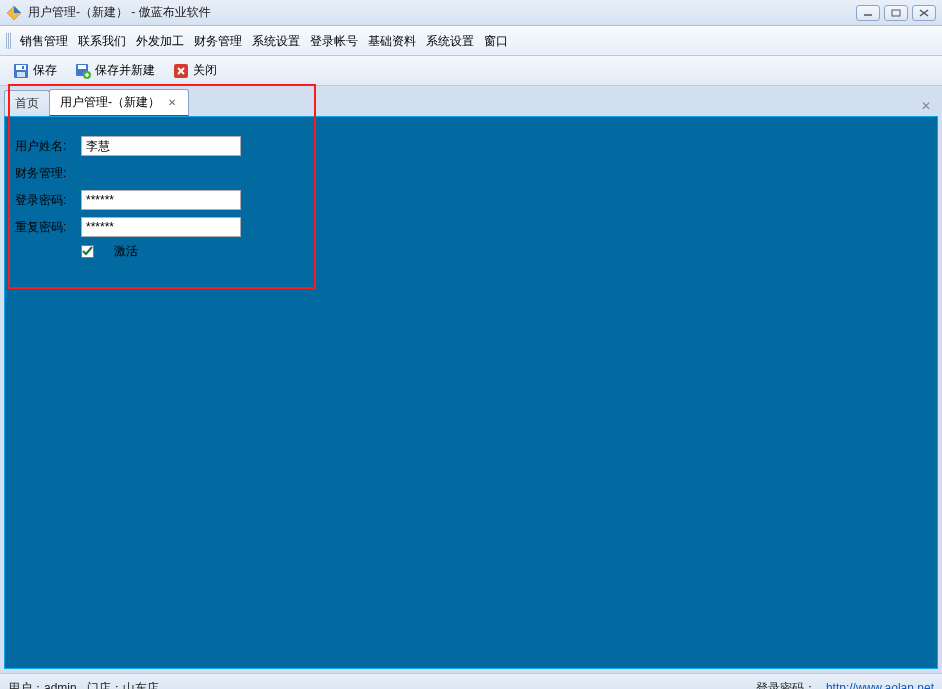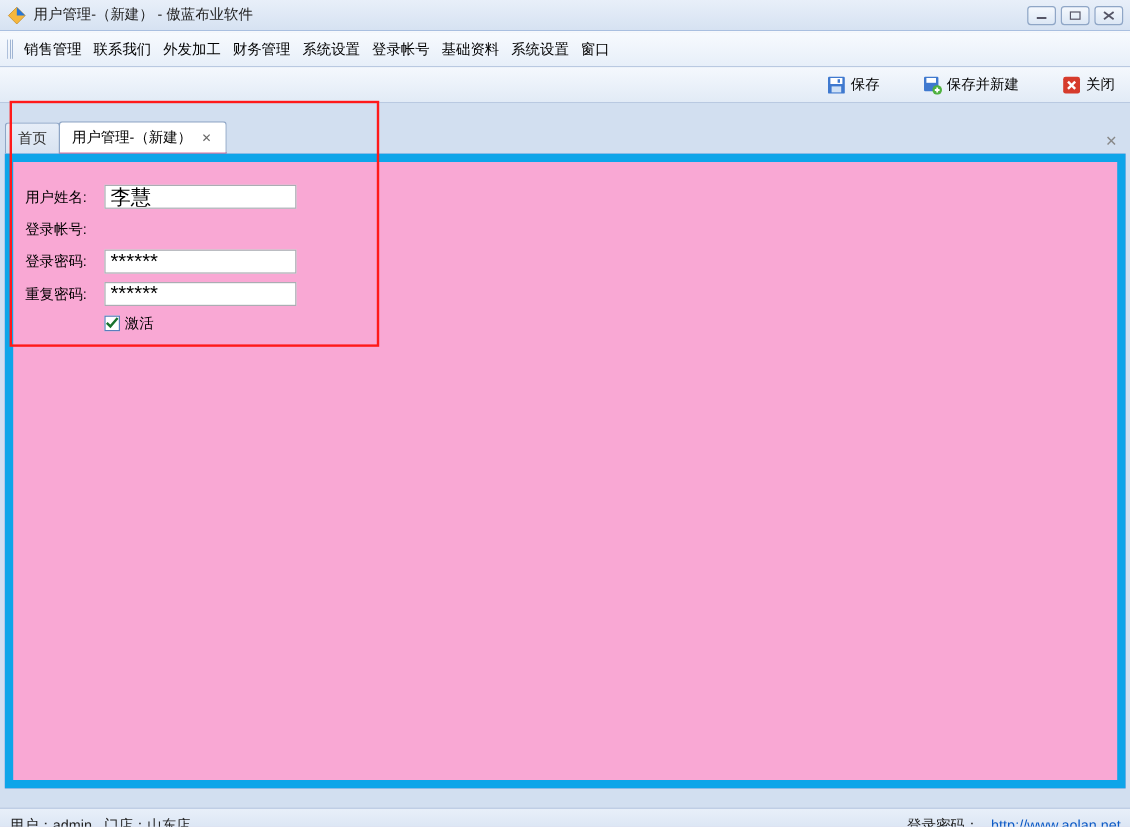--- a/index.html
+++ b/index.html
@@ -60,36 +60,35 @@
       color: #000;
     }
     
     .toolbar {
       height: 30px;
       background: linear-gradient(to bottom, #f4f8fd, #e2ebf6);
       border-bottom: 1px solid #b9c9e1;
       display: flex;
       align-items: center;
       padding: 0 8px;
-      gap: 26px;
-      justify-content: flex-end;
+      gap: 8px;
     }
     .tool-btn {
       display: flex;
       align-items: center;
       gap: 4px;
       padding: 2px 5px;
       cursor: pointer;
       border-radius: 3px;
     }
     .tool-btn .ticon { width: 16px; height: 16px; display: inline-flex; align-items:center; justify-content:center; }
     
     .workspace {
       background: #d2dff0;
-      padding: 16px 4px;
+      padding: 4px 4px;
       height: calc(689px - 26px - 24px - 30px - 22px);
       display: flex;
       flex-direction: column;
     }
     
     .tabs-row {
       height: 26px;
       display: flex;
       align-items: flex-end;
       padding-top: 4px;
@@ -123,22 +122,22 @@
     }
     .tabs-spacer { flex: 1; }
     .tabs-close-all {
       width: 16px; height: 16px;
       display:flex; align-items:center; justify-content:center;
       color:#888; cursor:pointer; margin-right:4px; margin-bottom:2px;
     }
     
     .content-panel {
       flex: 1;
-      background: #f9a8d4;
-      border: 7px solid #0ea5e9;
+      background: #0369a1;
+      border: 1px solid #0ea5e9;
       border-top-left-radius: 0;
       position: relative;
       overflow: hidden;
     }
     
     .form-area {
       padding: 18px 10px;
       width: 300px;
     }
     .form-row {
@@ -151,21 +150,21 @@
       width: 66px;
       text-align: left;
       color: #000;
       font-size: 12px;
     }
     .form-input {
       width: 160px;
       height: 20px;
       border: 1px solid #abadb3;
       padding: 0 4px;
-      font-size: 17px;
+      font-size: 12px;
       background:#fff;
     }
     .form-select {
       width: 160px;
       height: 20px;
       border: 1px solid #abadb3;
       display: flex;
       align-items: center;
       justify-content: space-between;
       padding: 0 2px 0 4px;
@@ -175,21 +174,21 @@
     .select-arrow {
       width: 14px;
       text-align: center;
       color: #000;
       font-size: 8px;
     }
     .form-checkbox-row {
       padding-left: 66px;
       display: flex;
       align-items: center;
-      gap: 4px;
+      gap: 20px;
       margin-top: 2px;
     }
     .chk {
       width: 13px;
       height: 13px;
       border: 1px solid #5a7fbd;
       background:#fff;
       display:inline-flex;
       align-items: center;
       justify-content: center;
@@ -316,21 +315,21 @@
       <span>✕</span>
     </div>
   </div>
   <div class="content-panel">
     <div class="form-area">
       <div class="form-row">
         <span class="form-label">用户姓名:</span>
         <input class="form-input" value="李慧" style="">
       </div>
       <div class="form-row">
-        <span class="form-label">登录帐号:</span>
+        <span class="form-label">财务管理:</span>
       </div>
       <div class="form-row">
         <span class="form-label">登录密码:</span>
         <input class="form-input" value="******" style="">
       </div>
       <div class="form-row">
         <span class="form-label">重复密码:</span>
         <input class="form-input" value="******" style="">
       </div>
       <div class="form-checkbox-row">

